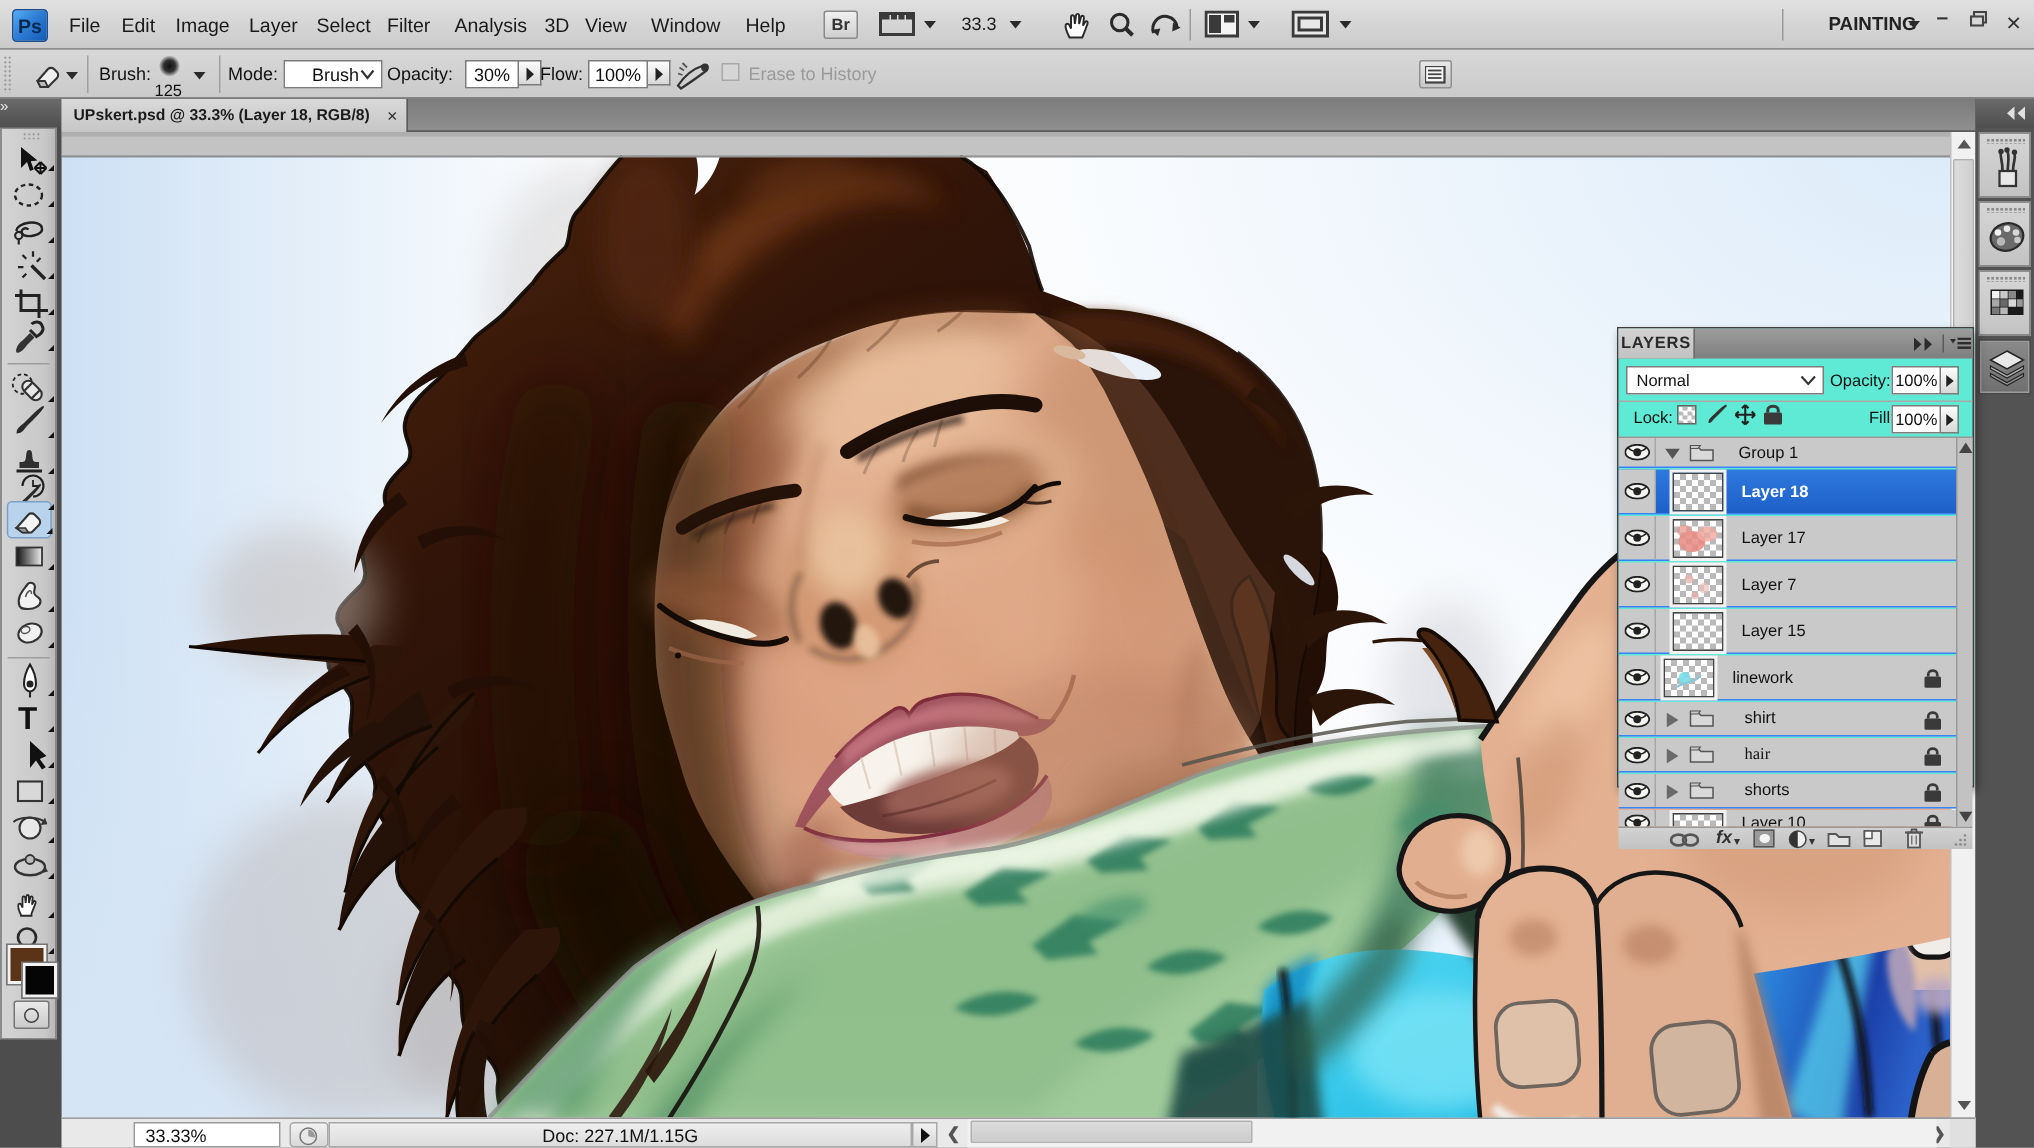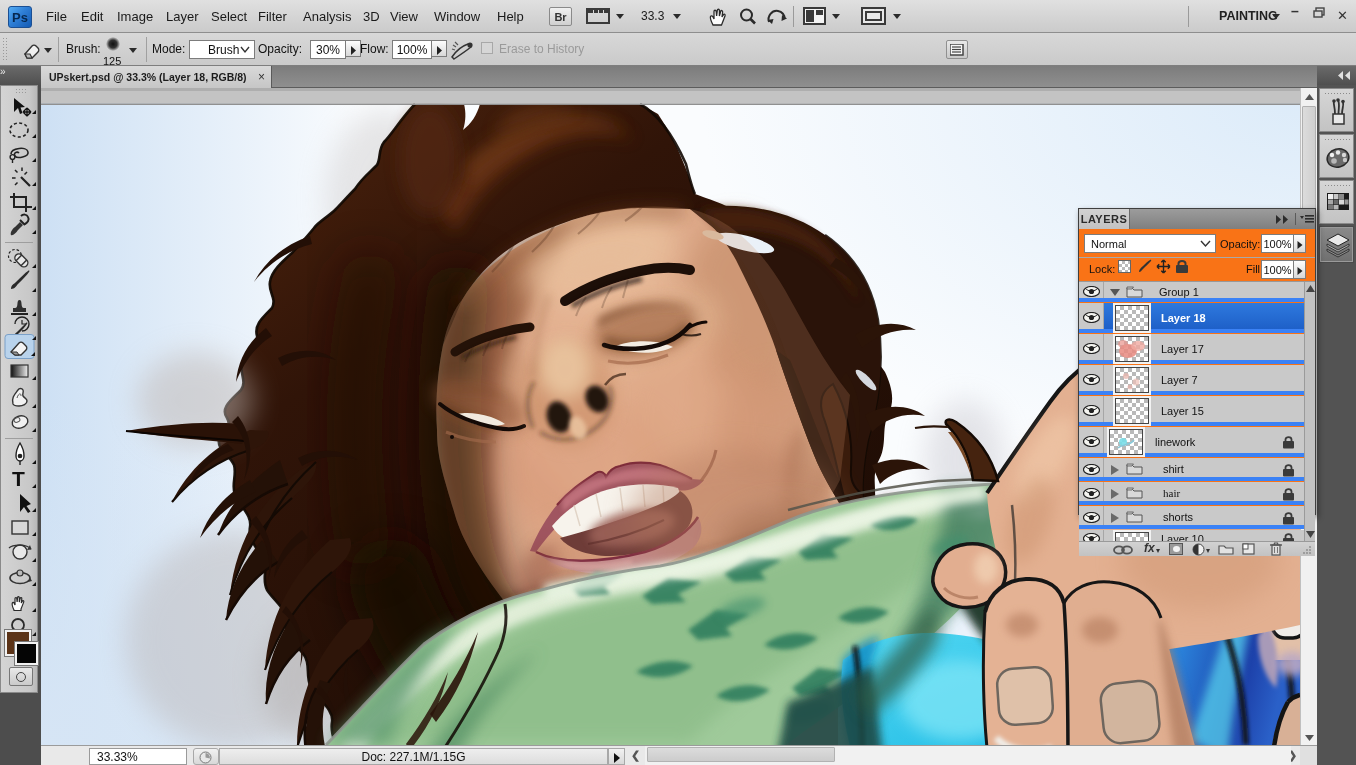--- a/index.html
+++ b/index.html
@@ -38,26 +38,26 @@
 #toolbody { left:0; top:19px; width:38px; height:608px; background:linear-gradient(90deg,#d4d4d4,#c8c8c8 80%,#b8b8b8); border:1px solid #8a8a8a; }
 
 
 #dock { left:1317px; top:85px; width:39px; height:680px; background:#535353; }
 #dockhead { left:1317px; top:66px; width:39px; height:19px; background:linear-gradient(#6a6a6a,#4f4f4f); }
 .dockbtn { left:2px; width:35px; height:44px; background:linear-gradient(#d6d6d6,#c3c3c3); border:1px solid #8a8a8a; }
 .dockbtn .dots { position:absolute; left:4px; top:3px; width:26px; height:4px;
   background-image:radial-gradient(#8a8a8a 40%, transparent 42%); background-size:3px 3px;}
 
 
-#layers { left:1078px; top:208px; width:238px; height:307px; background:#f97316;
+#layers { left:1078px; top:218px; width:238px; height:307px; background:#5eead4;
   border:1px solid #3f3f3f; box-shadow:2px 3px 6px rgba(0,0,0,0.45); }
 #lay-titlebar { left:0; top:0; width:236px; height:20px; background:linear-gradient(#9c9c9c,#7f7f7f); }
 #lay-tab { left:0; top:0; width:51px; height:20px; background:linear-gradient(#d2d2d2,#c2c2c2); border-right:1px solid #6a6a6a;
   font-size:11px; font-weight:bold; color:#2a2a2a; text-align:center; line-height:20px; letter-spacing:0.5px;}
-.lrow { left:0; width:225px; border-bottom:4px solid #3b82f6; background:#c9c9c9;}
+.lrow { left:0; width:225px; border-bottom:1px solid #3b82f6; background:#c9c9c9;}
 .eyecell { position:absolute; left:0; top:0; width:25px; height:100%; border-right:1px solid #a6a6a6; }
 .lname { position:absolute; font-size:11px; color:#111; }
 .thumb { position:absolute; width:34px; height:26px; background:
   repeating-conic-gradient(#b9b9b9 0% 25%, #ffffff 0% 50%); background-size:8px 8px;
   border:1px solid #444; outline:2px solid #f2f2f2; }
 
 
 #statusbar { left:41px; top:745px; width:1276px; height:20px; background:#e9e9e9; border-top:1px solid #9b9b9b;}
 
 

